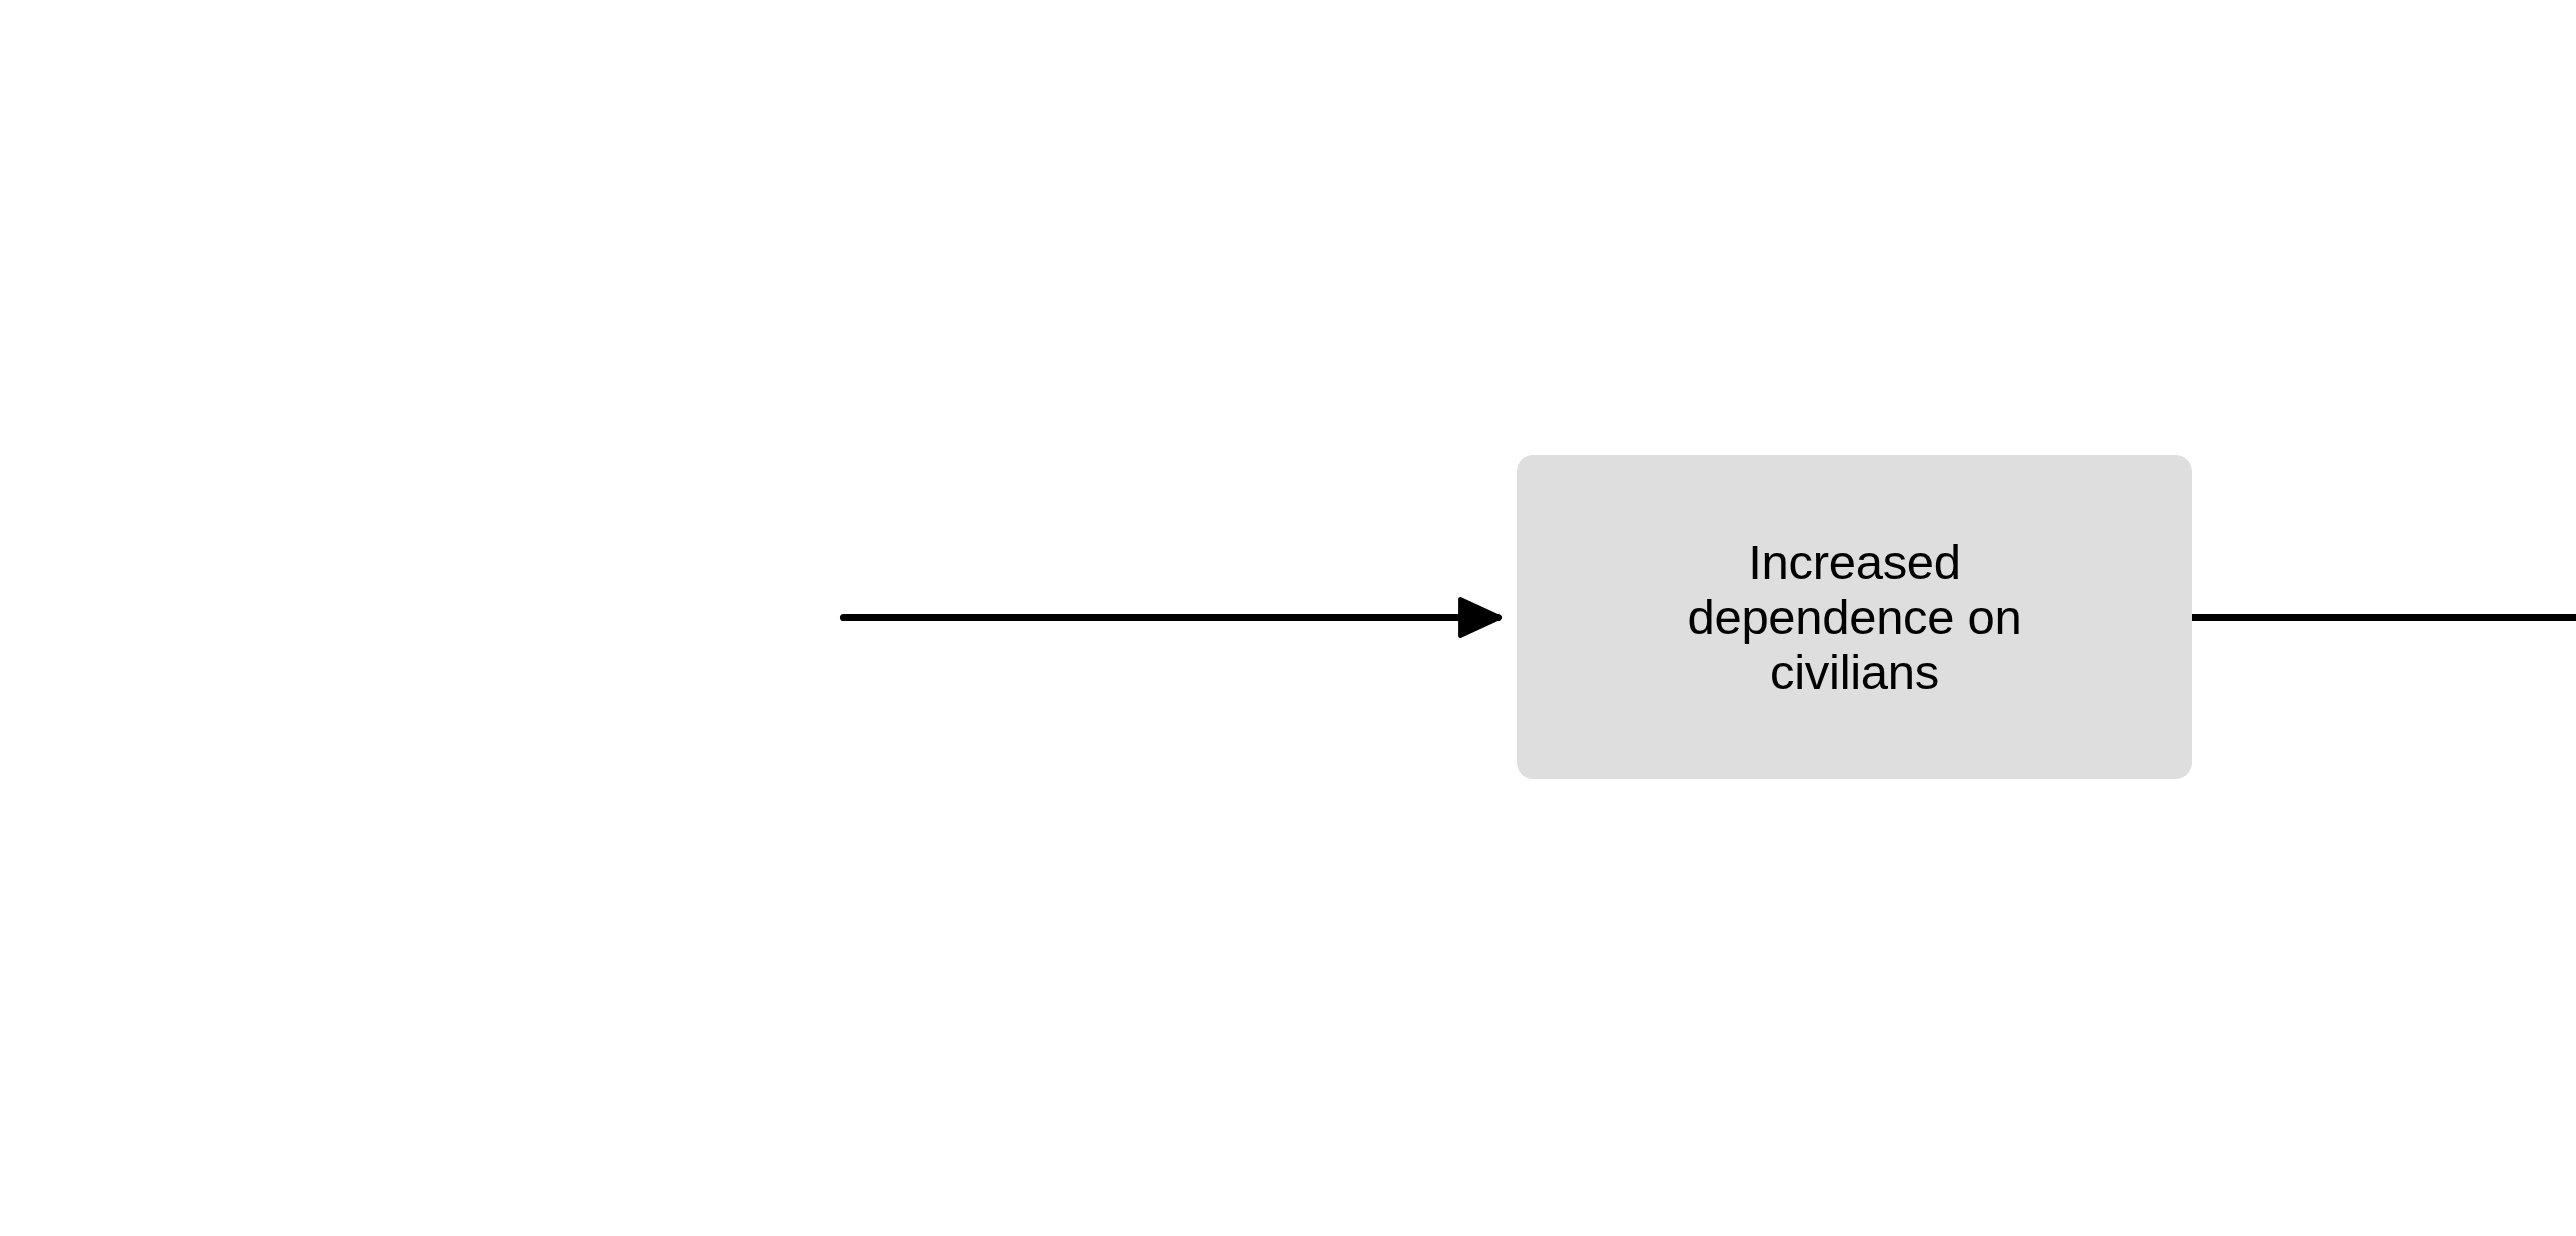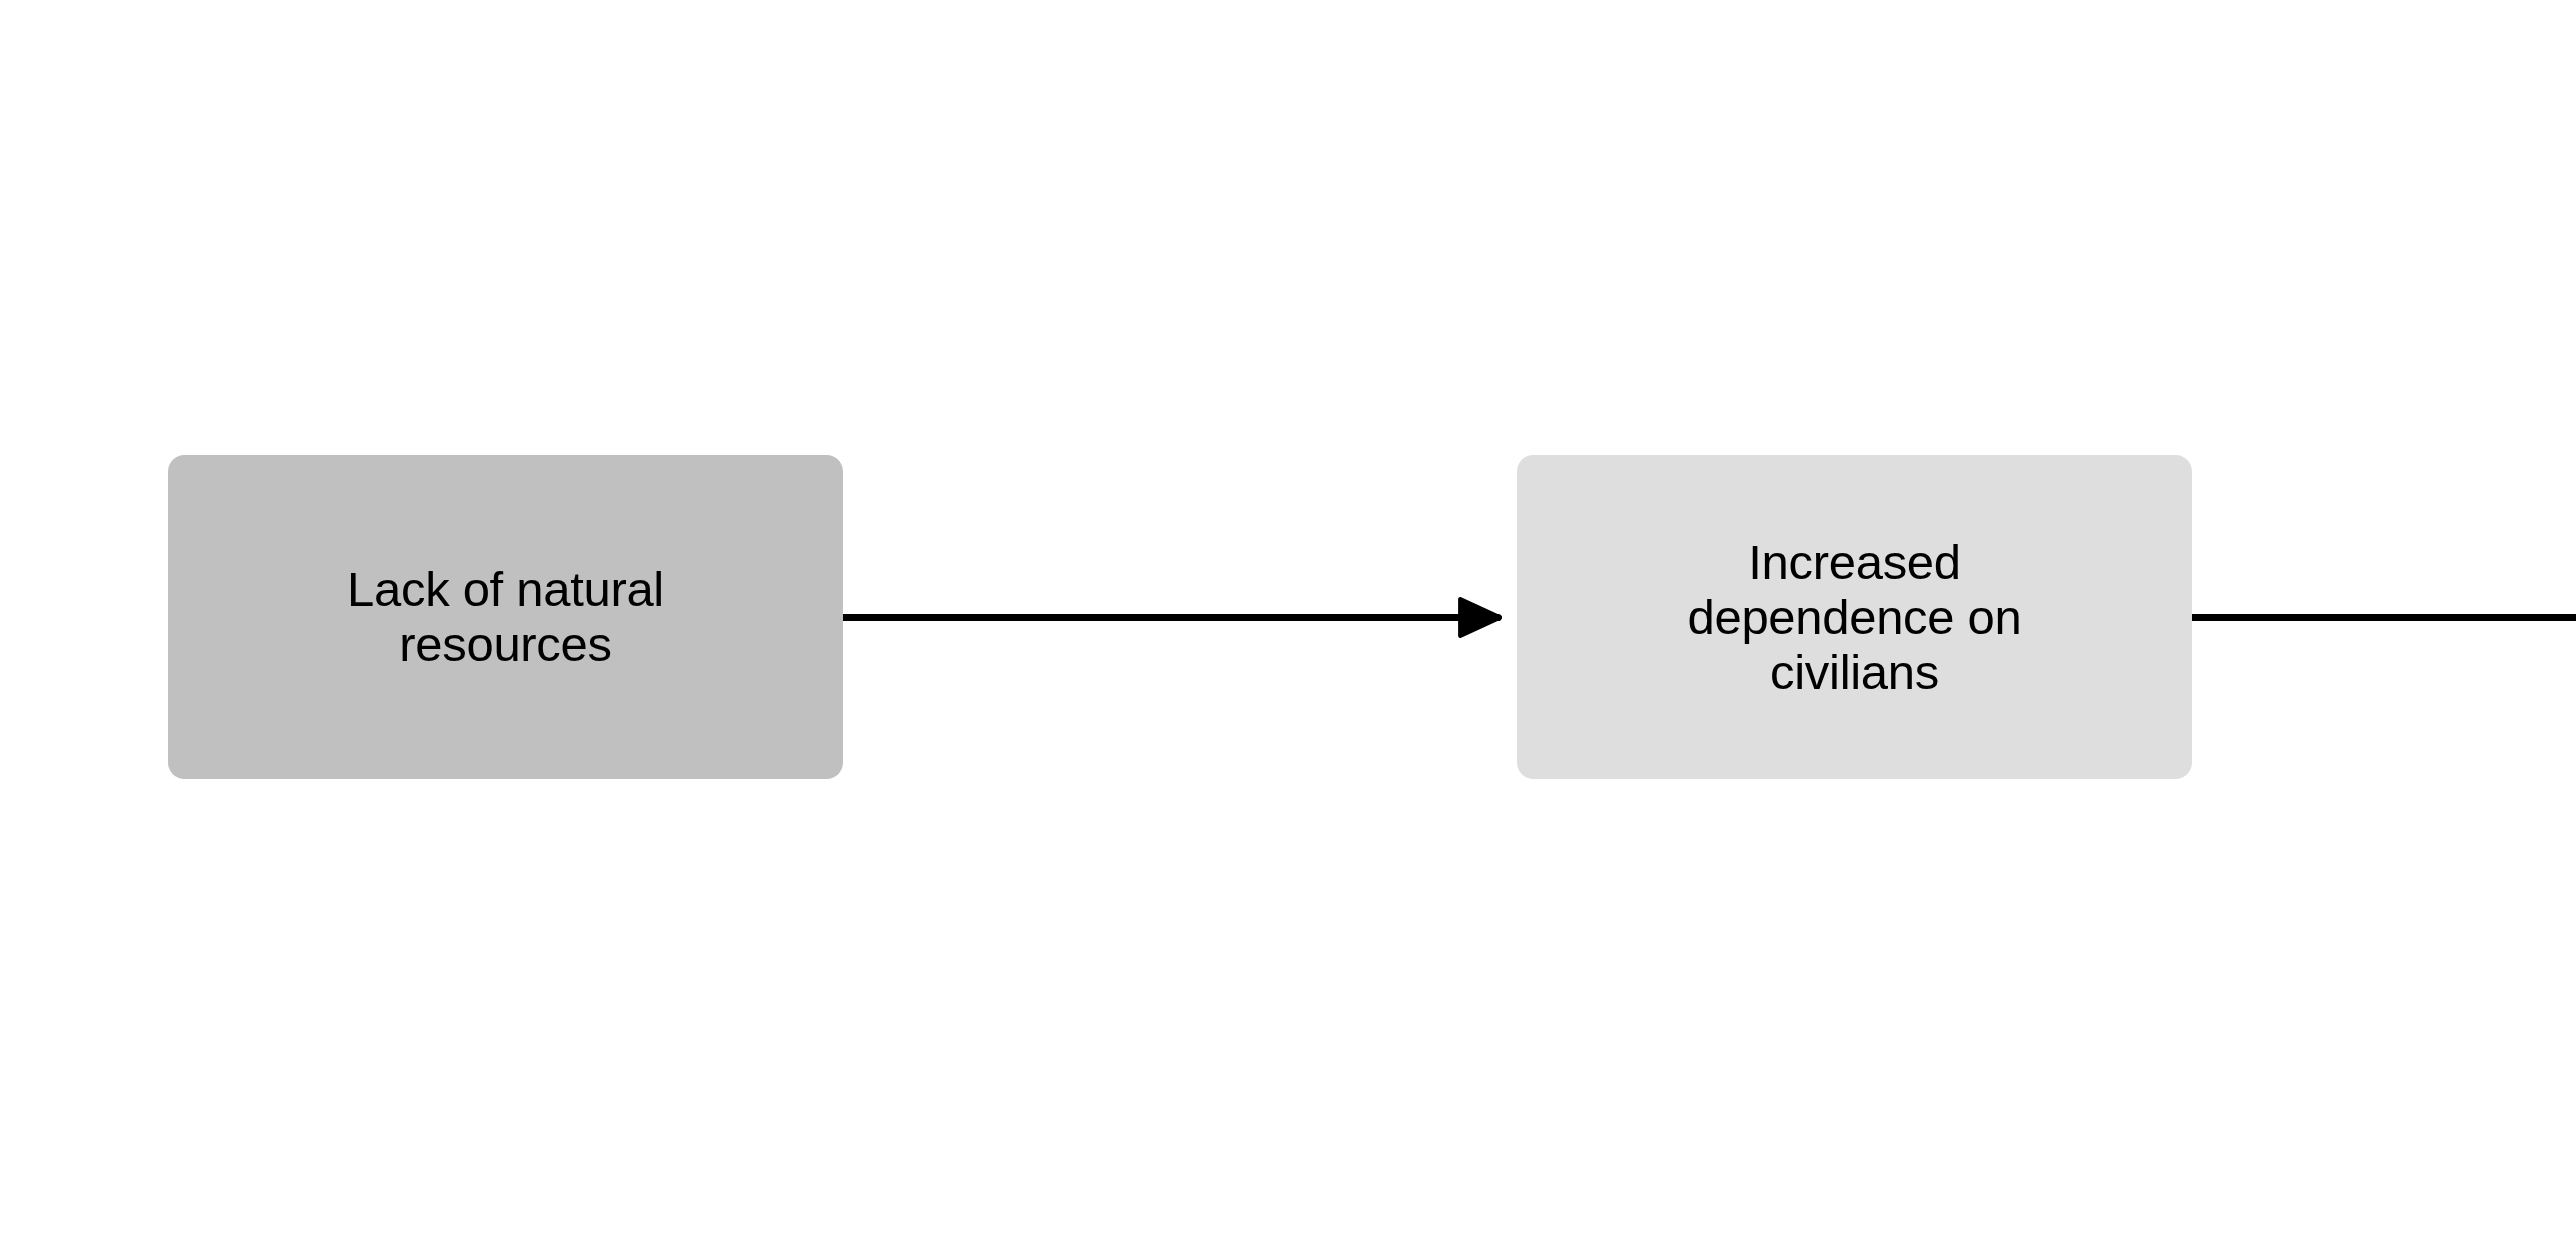--- a/index.html
+++ b/index.html
@@ -77,24 +77,20 @@
       <marker id="arrowhead-solid" markerWidth="6.2" markerHeight="6.0" refX="5.6" refY="3.0" orient="auto" markerUnits="strokeWidth">
         <path d="M 0.35 0.45 L 5.85 3.0 L 0.35 5.55 Z" fill="#000000" stroke="#000000" stroke-width="0.6" stroke-linejoin="round"></path>
       </marker>
     </defs>
 
     <line class="edge-path" x1="1637" y1="1199" x2="2908" y2="1199" stroke="#000000" stroke-width="14" stroke-linecap="round" marker-end="url(#arrowhead-solid)"></line>
 
     <line class="edge-path" x1="4256" y1="1199" x2="5526" y2="1199" stroke="#000000" stroke-width="14" stroke-linecap="round" marker-end="url(#arrowhead-solid)"></line>
   </svg>
 
-  <div class="flow-node" id="node-lack-of-natural-resources" style="left: 168px; top: 455px; width: 675px; height: 324px; background: rgb(192, 192, 192); color: rgb(0, 0, 0);">
-    <span class="node-label">Lack of natural
-resources</span>
-  </div>
 
   <div class="flow-node" id="node-increased-dependence-on-civilians" style="left: 1517px; top: 455px; width: 675px; height: 324px; background: rgb(222, 222, 222); color: rgb(0, 0, 0);">
     <span class="node-label">Increased
 dependence on
 civilians</span>
   </div>
 
 </div>
 
 

